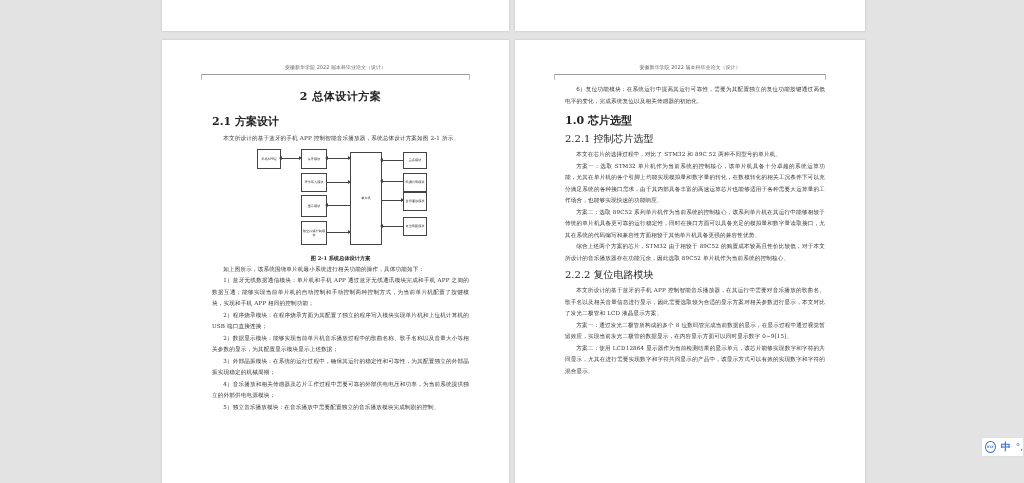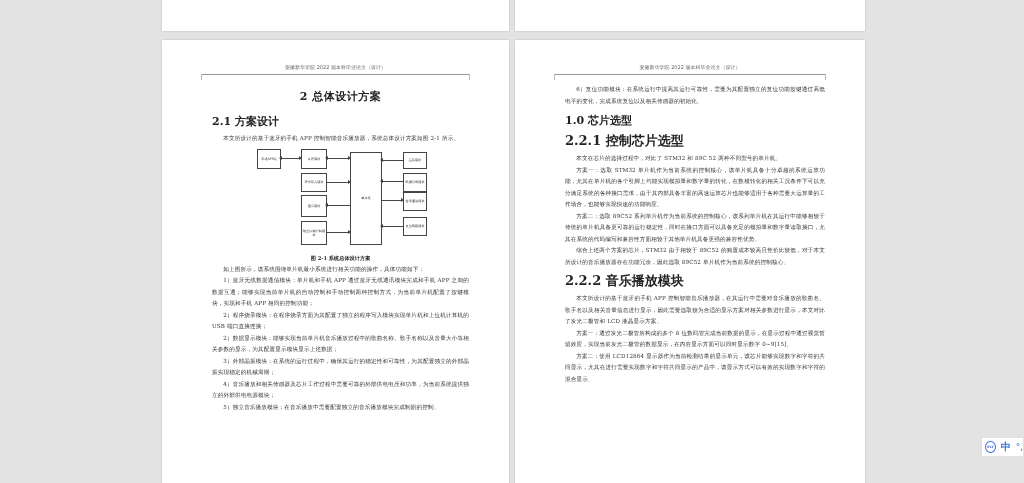--- a/index.html
+++ b/index.html
@@ -36,21 +36,21 @@
 
   .content { position:absolute; left:50px; right:40px; }
   .p-left .content { top:46px; }
   .p-right .content { top:44px; }
 
   .chap {
     text-align:center; font-weight:bold; font-size:11px; margin:3px 0 10px 0;
     letter-spacing:0.5px;
   }
   .h2 { font-weight:bold; font-size:11px; margin:6px 0 4px 0; }
-  .h3 { font-weight:bold; font-size:13px; margin:4px 0 3px 0; }
+  .h3 { font-weight:normal; font-size:10px; margin:4px 0 3px 0; }
   .para {
     font-size:5.6px; line-height:11.5px; text-indent:2em; margin:0;
     text-align:justify; color:#333; letter-spacing:0.15px;
   }
   .caption {
     text-align:center; font-size:5.2px; font-weight:bold; margin:2px 0 2px 0; color:#222;
   }
 
   
   .diagram { position:relative; width:200px; height:103px; margin:4px 0 3px 45px; }
@@ -133,21 +133,21 @@
   <div class="hdr">安徽新华学院 2022 届本科毕业论文（设计）</div>
   <div class="hdr-line"></div>
   <div class="content">
     <p class="para">6）复位功能模块：在系统运行中提高其运行可靠性，需要为其配置独立的复位功能按键通过高低电平的变化，完成系统复位以及相关传感器的初始化。</p>
     <div class="h2">1.0 芯片选型</div>
     <div class="h3">2.2.1 控制芯片选型</div>
     <p class="para">本文在芯片的选择过程中，对比了 STM32 和 89C 52 两种不同型号的单片机。</p>
     <p class="para">方案一：选取 STM32 单片机作为当前系统的控制核心，该单片机具备十分卓越的系统运算功能，尤其在单片机的各个引脚上均能实现模拟量和数字量的转化，在数模转化的相关工况条件下可以充分满足系统的各种接口需求，由于其内部具备丰富的高速运算芯片也能够适用于各种需要大运算量的工作场合，也能够实现快速的功能响应。</p>
     <p class="para">方案二：选取 89C52 系列单片机作为当前系统的控制核心，该系列单片机在其运行中能够相较于传统的单片机具备更可靠的运行稳定性，同时在接口方面可以具备充足的模拟量和数字量读取接口，尤其在系统的代码编写和兼容性方面相较于其他单片机具备更强的兼容性优势。</p>
     <p class="para">综合上述两个方案的芯片，STM32 由于相较于 89C52 的购置成本较高且性价比较低，对于本文所设计的音乐播放器存在功能冗余，因此选取 89C52 单片机作为当前系统的控制核心。</p>
-    <div class="h3">2.2.2 音乐播放模块</div>
+    <div class="h3">2.2.2 复位电路模块</div>
     <p class="para">本文所设计的基于蓝牙的手机 APP 控制智能音乐播放器，在其运行中需要对音乐播放的歌曲名、歌手名以及相关音量信息进行显示，因此需要选取较为合适的显示方案对相关参数进行显示，本文对比了发光二极管和 LCD 液晶显示方案。</p>
     <p class="para">方案一：通过发光二极管所构成的多个 8 位数码管完成当前数据的显示，在显示过程中通过视觉暂留效应，实现当前发光二极管的数据显示，在内容显示方面可以同时显示数字 0~9[15]。</p>
     <p class="para">方案二：使用 LCD12864 显示器作为当前检测结果的显示单元，该芯片能够实现数字和字符的共同显示，尤其在进行需要实现数字和字符共同显示的产品中，该显示方式可以有效的实现数字和字符的混合显示。</p>
   </div>
 </div>
 
 <div class="ime">
   <div class="ime-logo">iFLY</div>
   <span class="ime-mode">中</span>
   <span class="ime-punct">°,</span>

